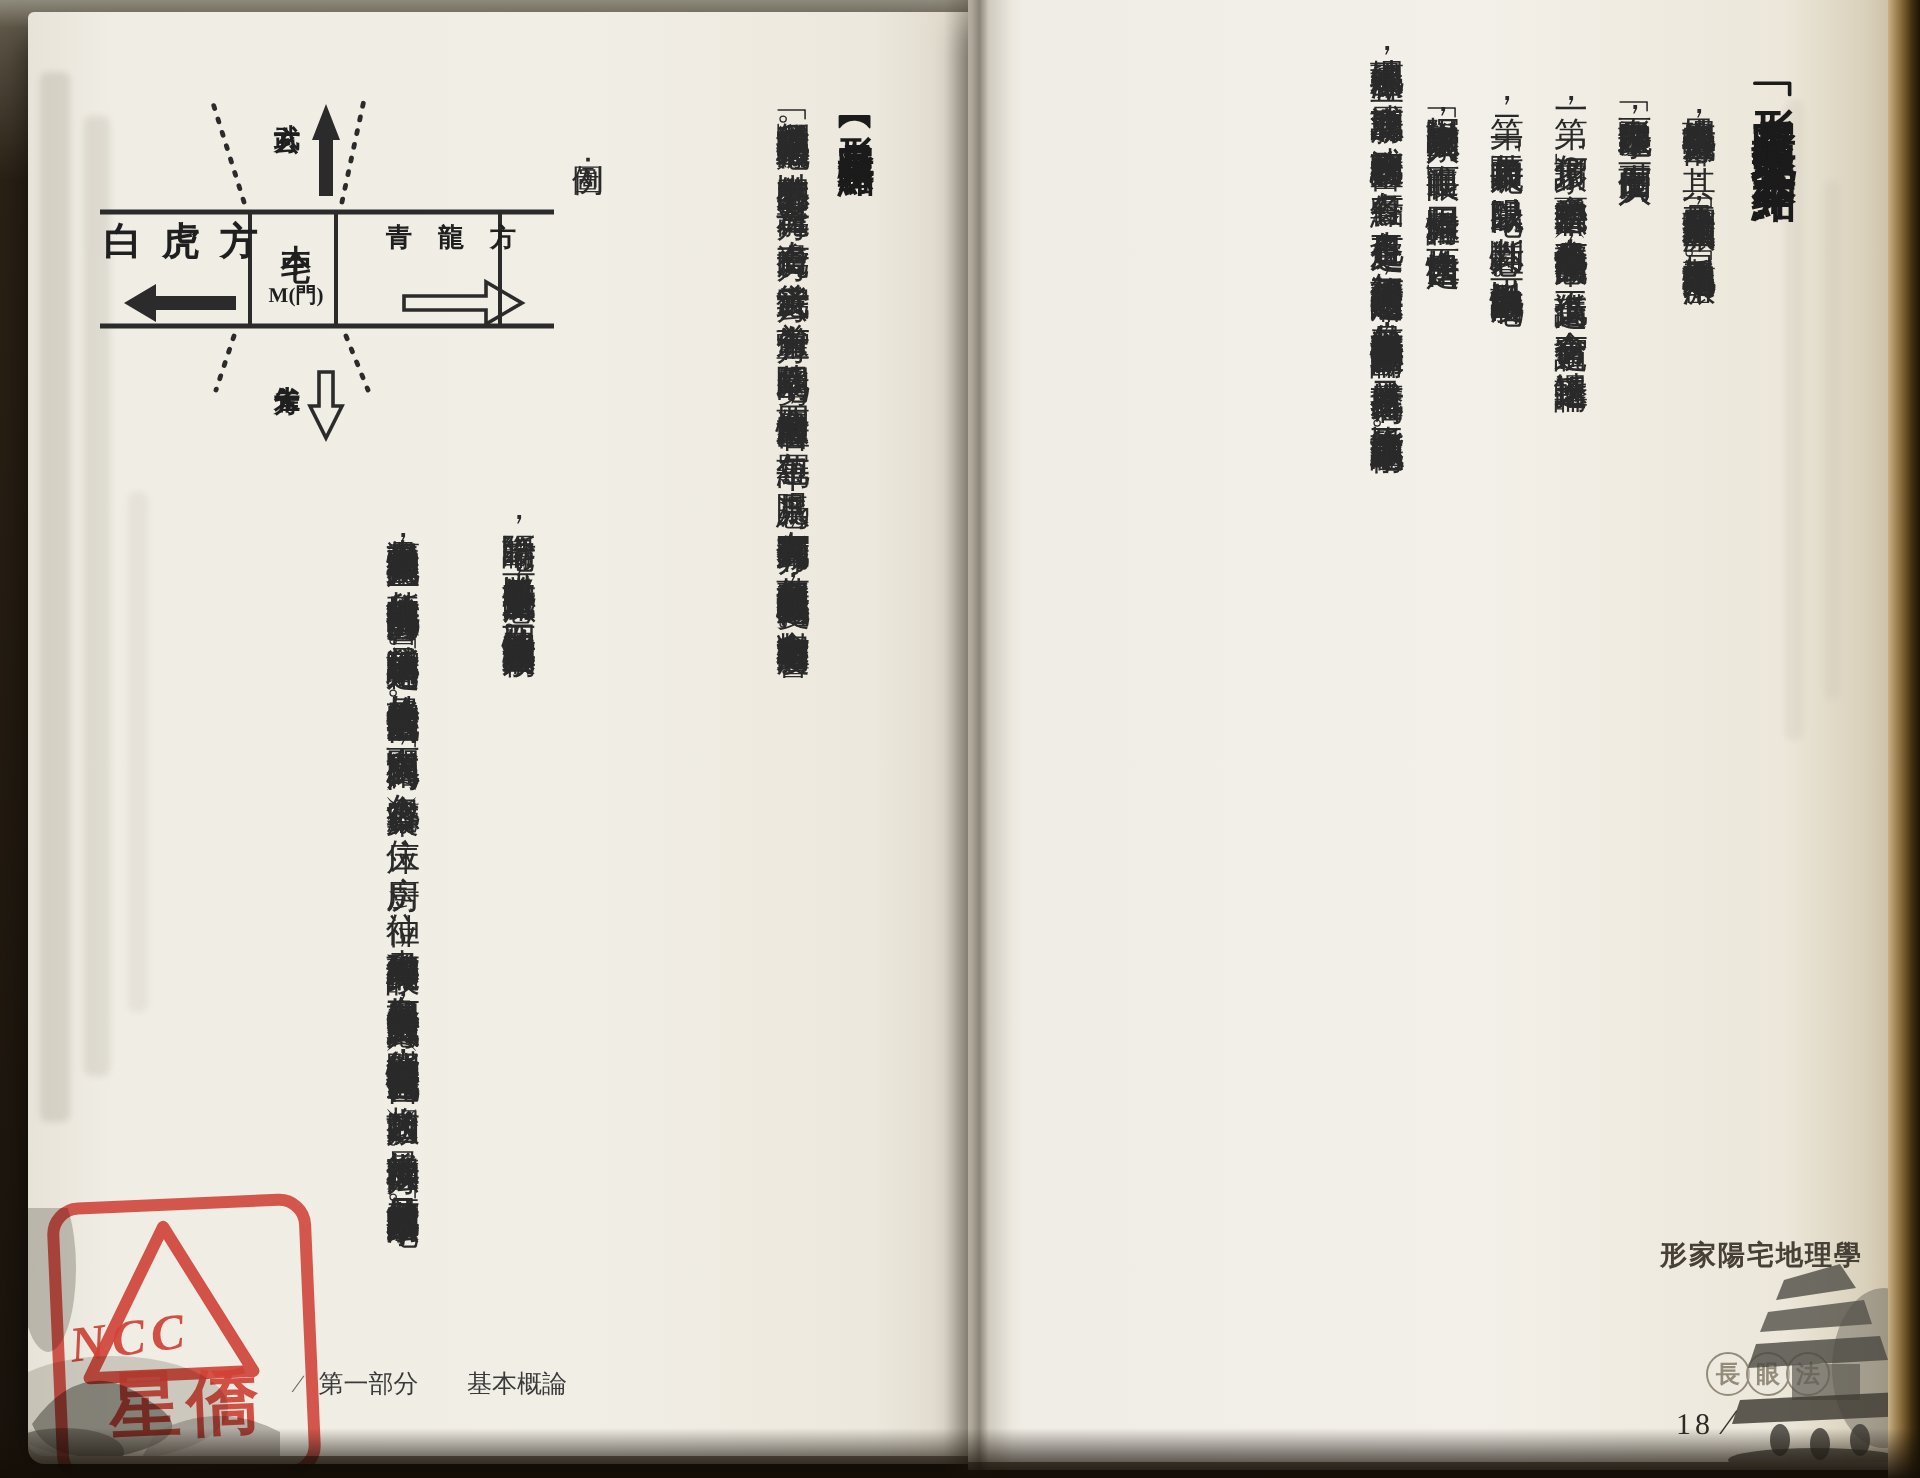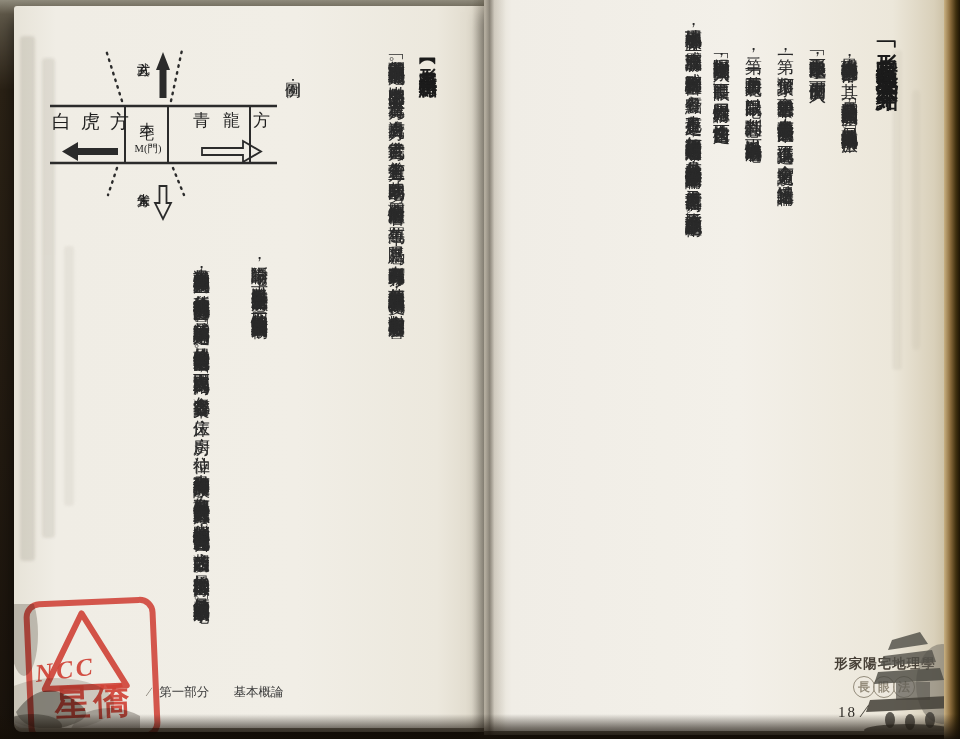--- a/index.html
+++ b/index.html
@@ -26,32 +26,32 @@
   #r-body{left:546px;top:16px;height:688px;width:316px;}
   #l-intro{left:298px;top:16px;height:684px;width:112px;line-height:27px;}
   #l-intro p{text-indent:1.8em;}
   #fig-label{position:absolute;left:282px;top:70px;writing-mode:vertical-rl;font-size:16px;color:#2a2a2a;}
   #l-body-a{left:216px;top:236px;height:440px;width:56px;}
   #l-body-a p{text-indent:1em;}
   #l-body-b{left:14px;top:236px;height:460px;width:200px;line-height:25px;}
   #l-body-b p{text-indent:1.2em;}
   
   #figure{position:absolute;left:40px;top:40px;width:240px;height:200px;}
-  #figure .lbl{position:absolute;color:#1f1f1f;line-height:1;white-space:nowrap;}
+  #figure .lbl{position:absolute;color:#1f1f1f;line-height:1;white-space:nowrap;font-weight:bold;}
   #dg-north{left:97px;top:12px;font-size:13px;}
   #dg-south{left:97px;top:143px;font-size:13px;}
   #dg-west{left:12px;top:72px;font-size:19px;letter-spacing:10px;}
-  #dg-east{left:153px;top:72px;font-size:17px;letter-spacing:13px;}
+  #dg-east{left:153px;top:72px;font-size:13px;letter-spacing:13px;}
   #dg-center{left:99px;top:70px;font-size:15px;letter-spacing:3px;}
   #dg-door{left:86px;top:104px;width:44px;font-size:10.5px;text-align:center;letter-spacing:0;}
   
   #l-footer{position:absolute;left:108px;top:684px;font-size:12.5px;font-weight:normal;color:#3a3a3a;margin-left:40px;}
   #l-footer .slash{margin-right:6px;color:#6b655a;}
   #l-footer .gap{display:inline-block;width:18px;}
-  #r-footer-title{position:absolute;left:830px;top:655px;width:110px;text-align:center;
+  #r-footer-title{position:absolute;left:830px;top:619px;width:110px;text-align:left;
       font-size:13.5px;font-weight:bold;letter-spacing:1px;color:#474037;}
   #r-footer-logo{position:absolute;left:855px;top:676px;display:flex;}
   #r-footer-logo span{display:inline-flex;align-items:center;justify-content:center;
       width:20px;height:20px;margin-left:-2px;border:1.3px solid #948c7b;border-radius:50%;
       font-size:12px;font-weight:bold;color:#948c7b;background:rgba(240,236,228,.4);}
   #r-pagenum{position:absolute;left:838px;top:701px;font-size:15px;color:#2e2b26;letter-spacing:2px;}
   #r-pagenum .slash{font-size:18px;color:#3b372f;}
   
   #stamp{position:absolute;left:26px;top:599px;width:120px;height:130px;z-index:6;
      border:6px solid rgba(221,70,60,.88);border-radius:16px;transform:rotate(-2.5deg);

